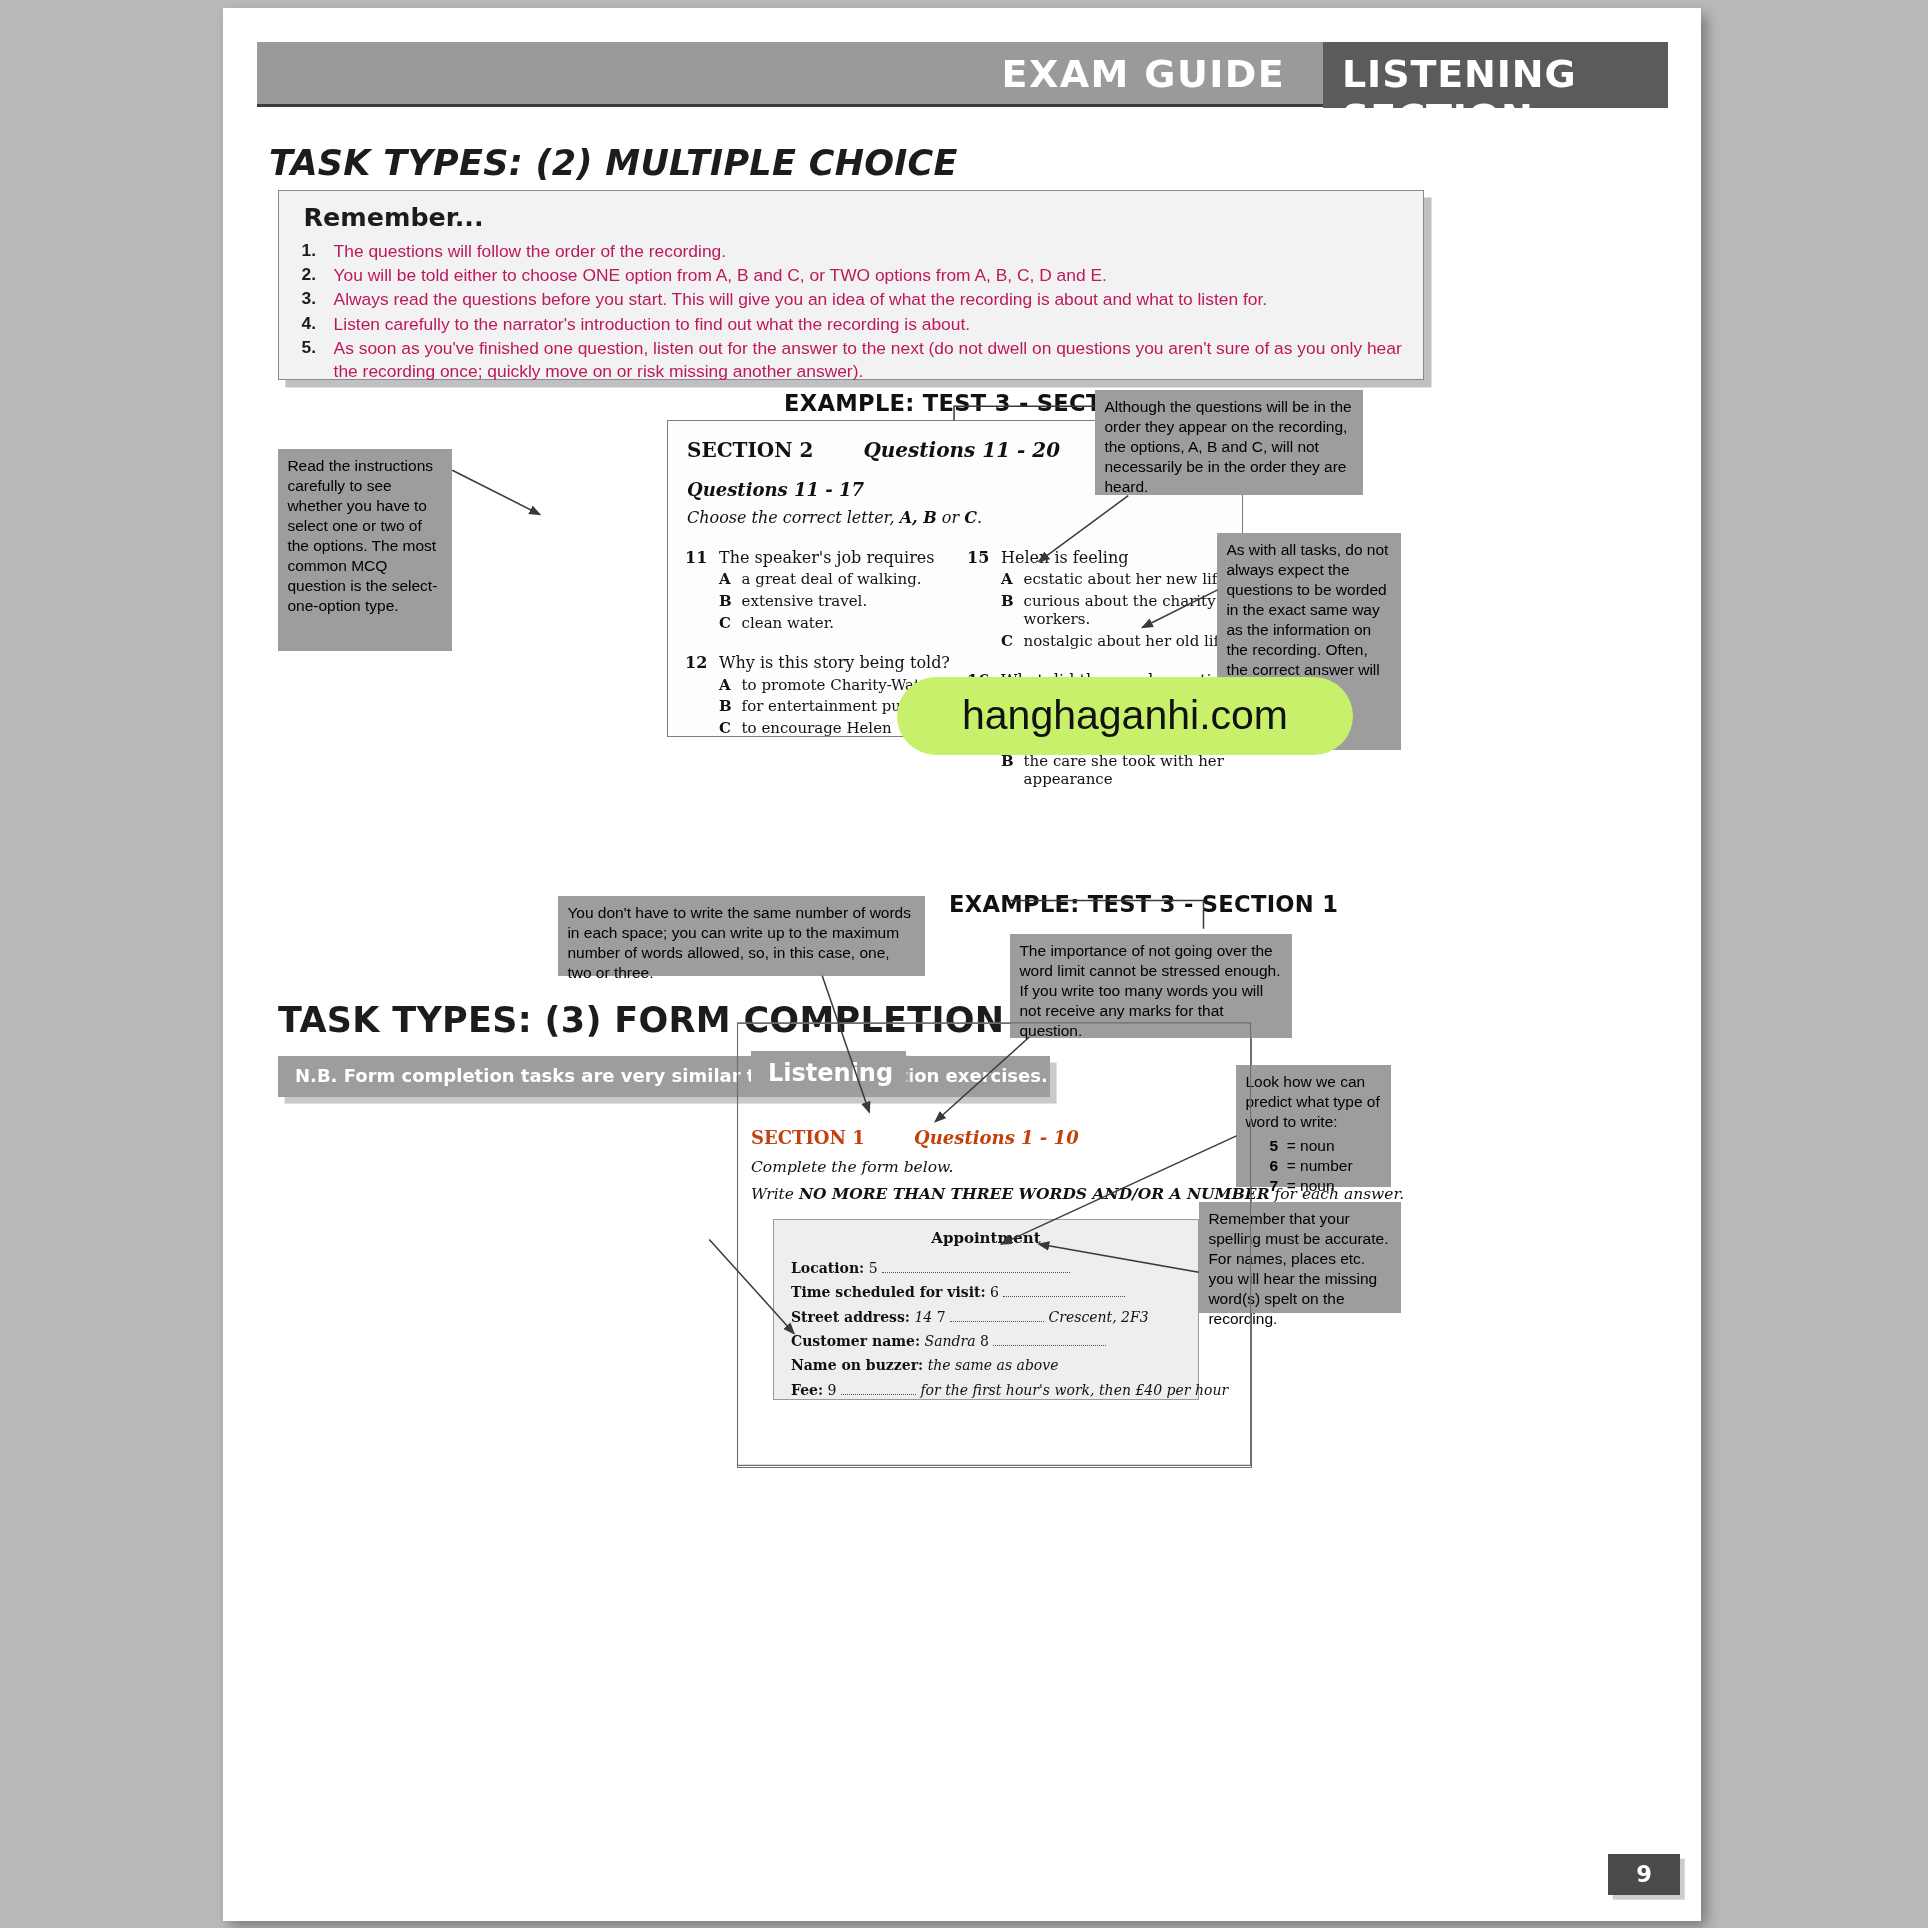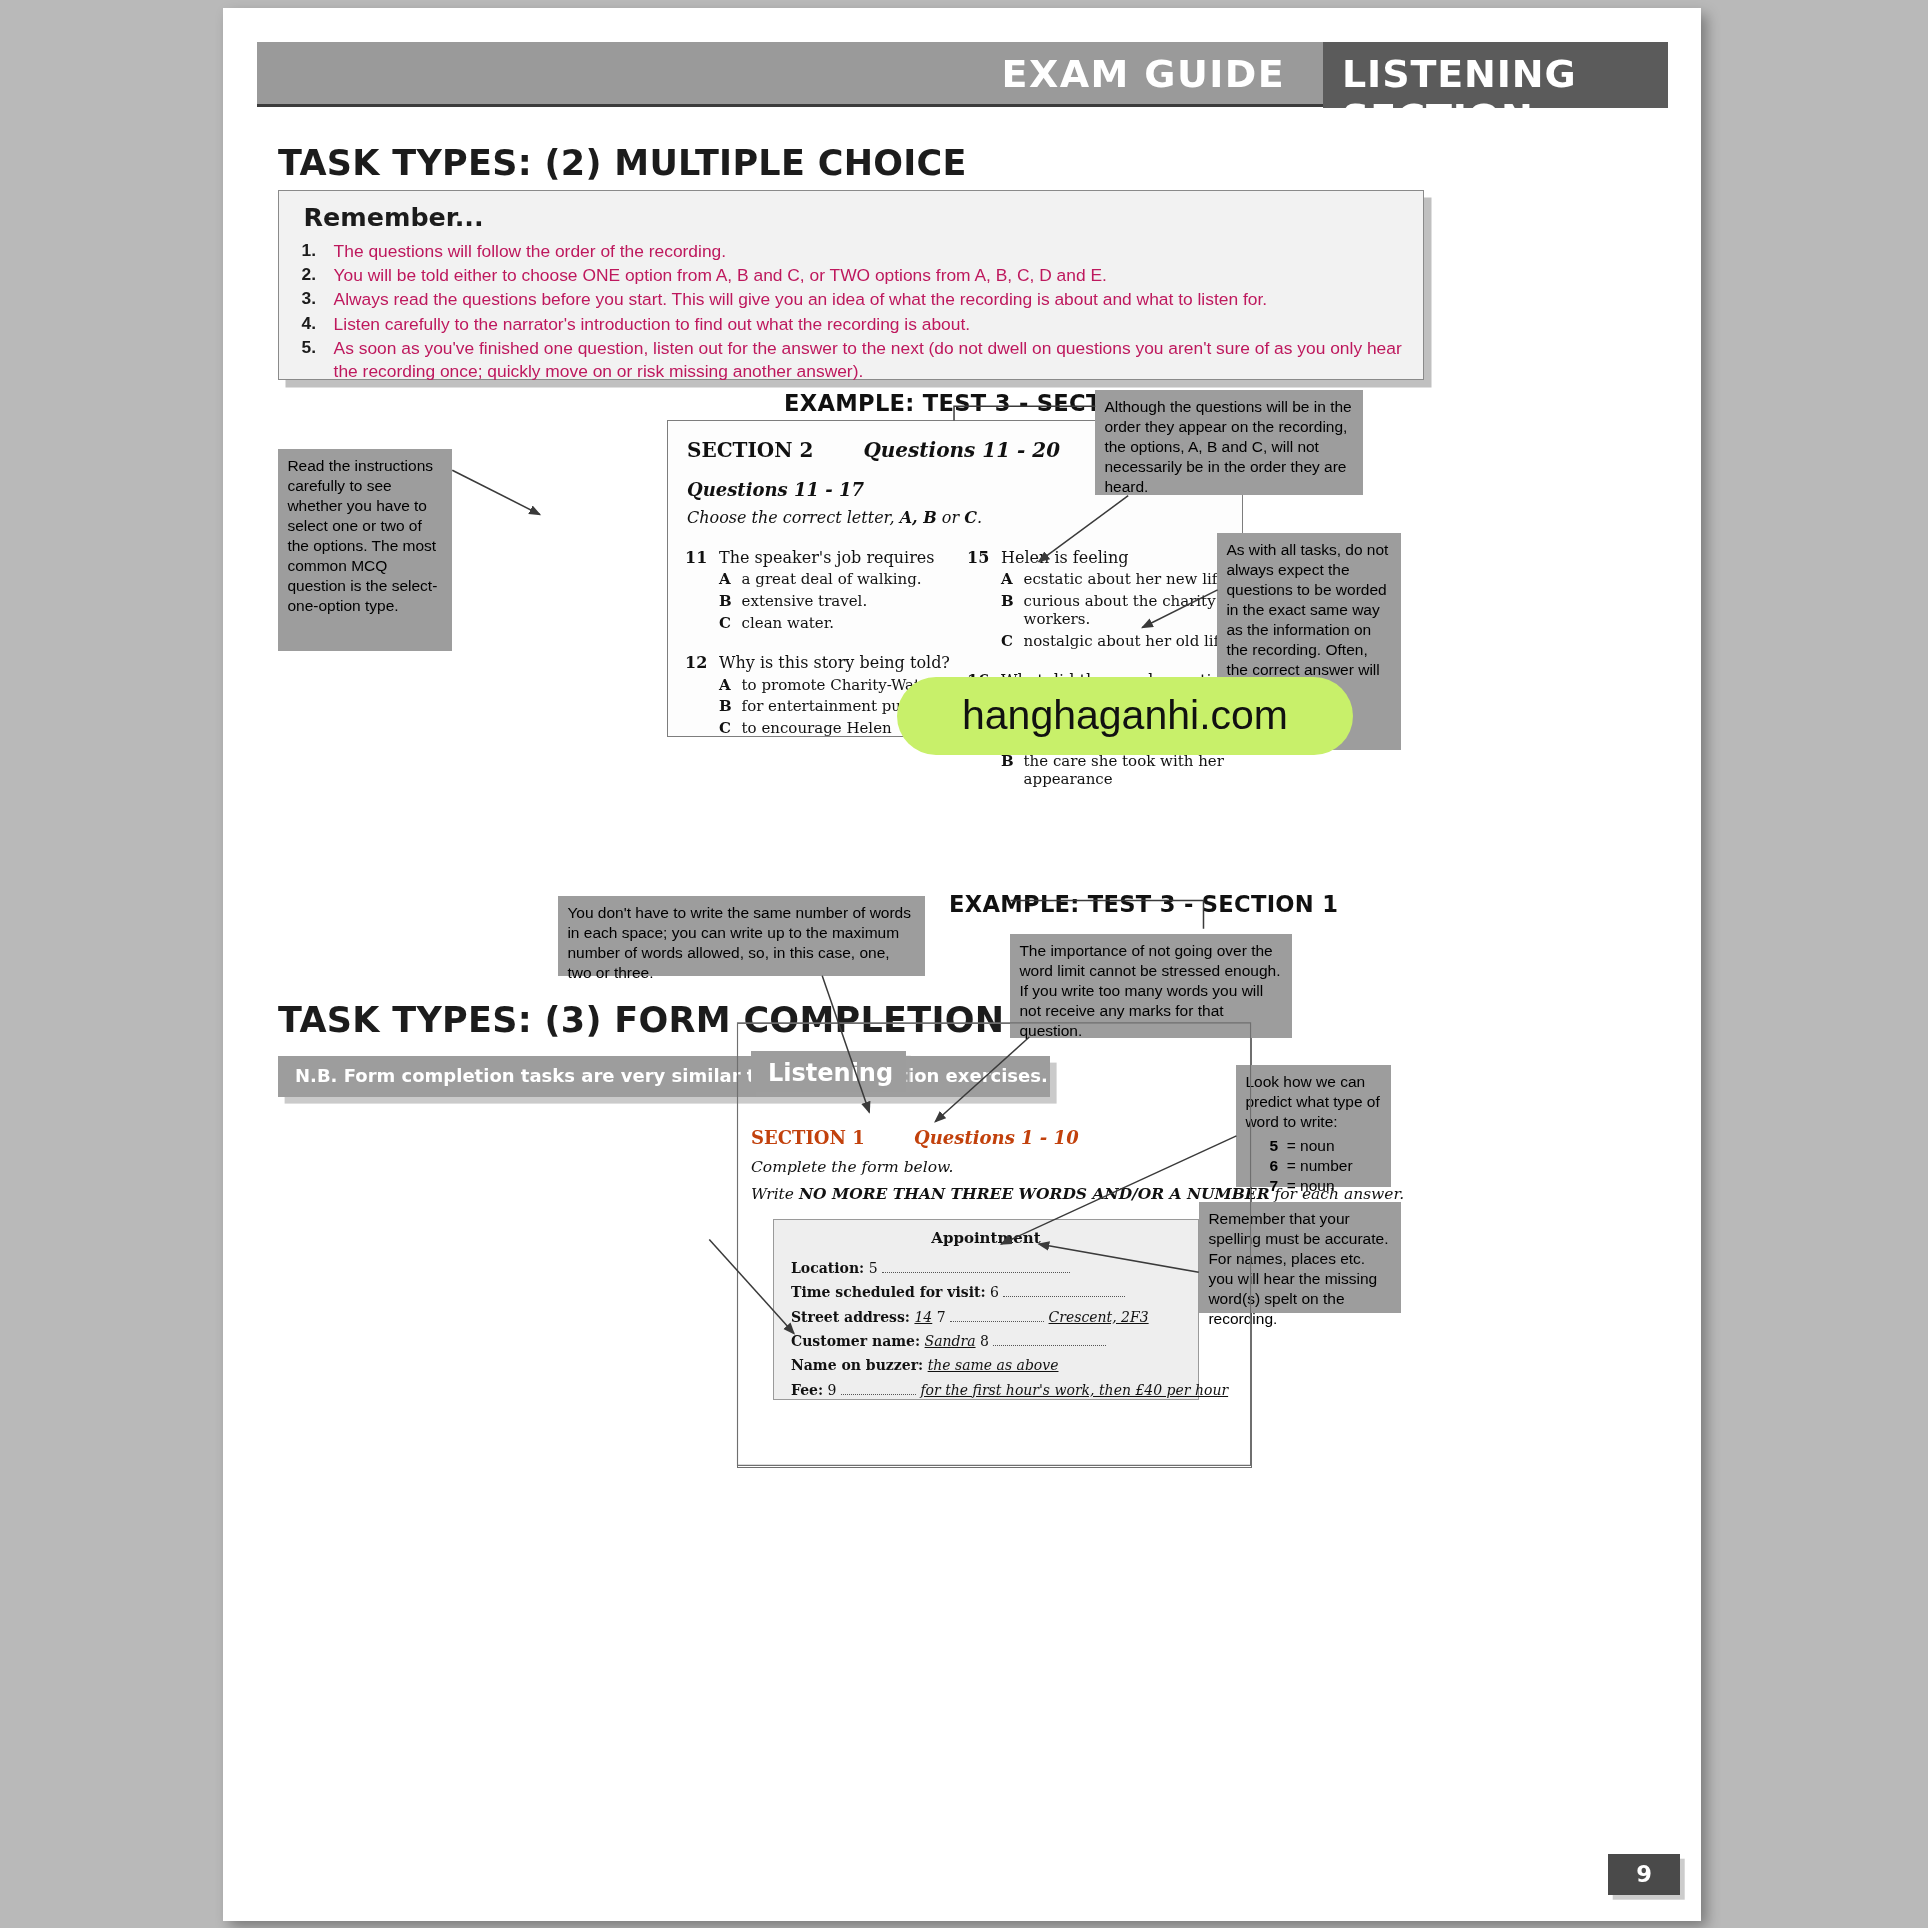--- a/index.html
+++ b/index.html
@@ -43,21 +43,21 @@
     font-family:"DejaVu Sans", sans-serif;
   }
 
   
   .task-title{
     position:absolute;
     font-size:35px;font-weight:bold;color:#1c1c1c;
     font-family:"DejaVu Sans", sans-serif;
     letter-spacing:0.3px;
   }
-  #task2-title{left:21px;top:118px;}
+  #task2-title{left:12px;top:118px;font-style:italic;}
   #task3-title{left:21px;top:975px;}
 
   
   .remember-box{
     position:absolute;left:21px;top:165px;width:1144px;height:188px;
     background:#f2f2f2;border:1.9px solid #8a8a8a;
     box-shadow:7.5px 7.5px 0 rgba(140,140,140,.55);
   }
   .remember-title{
     position:absolute;left:24.5px;top:11.3px;
@@ -175,21 +175,21 @@
   .form-title{
     position:absolute;left:0;top:9.4px;width:100%;text-align:center;
     font-size:15px;font-weight:bold;color:#111;
     font-family:"DejaVu Serif", serif;
   }
   .form-row{
     position:absolute;left:17px;font-size:14px;color:#111;
     font-family:"DejaVu Serif", serif;white-space:nowrap;
   }
   .form-row b{font-weight:bold;}
-  .form-row i{font-style:italic;text-decoration:underline;}
+  .form-row i{font-style:italic;}
   .dots{
     display:inline-block;border-bottom:0.9px dotted #555;height:11.3px;vertical-align:baseline;
   }
 
   
   .page-num{
     position:absolute;right:21px;bottom:26px;width:72px;height:41px;
     background:#4a4a4a;color:#fff;
     box-shadow:4.7px 4.7px 0 rgba(170,170,170,.6);
   }

